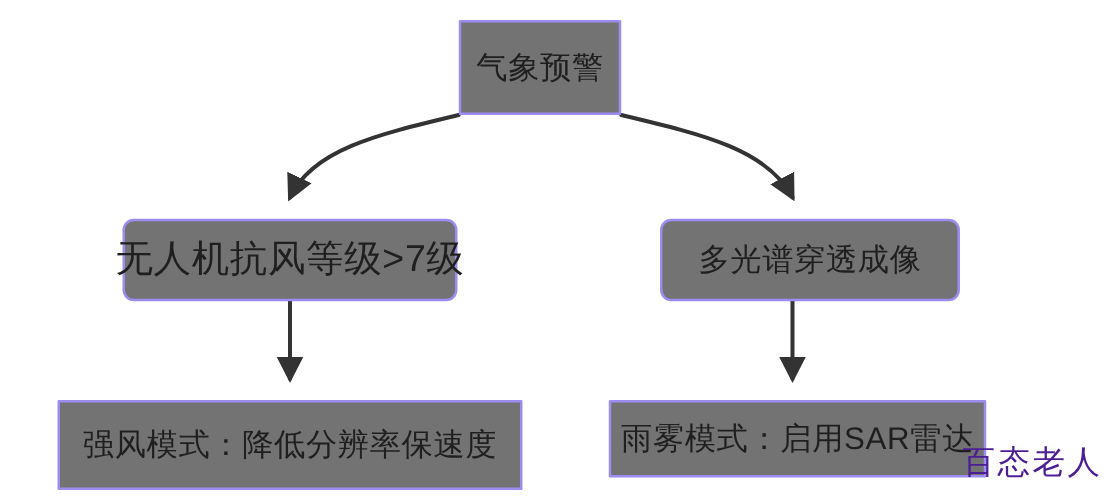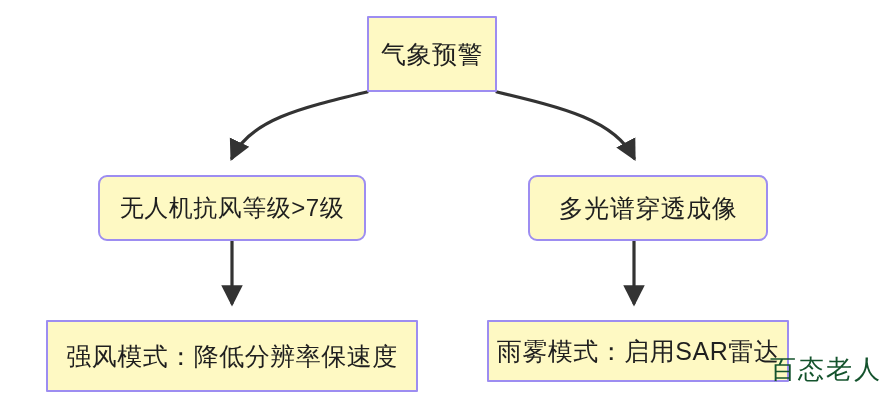--- a/index.html
+++ b/index.html
@@ -21,21 +21,21 @@
     position: absolute;
     left: 0;
     top: 0;
     width: 894px;
     height: 402px;
     pointer-events: none;
   }
   .node {
     position: absolute;
     box-sizing: border-box;
-    background: #fef9c3;
+    background: #737373;
     border: 2px solid #9D8DF1;
     display: flex;
     align-items: center;
     justify-content: center;
     color: #1f1f1f;
     white-space: nowrap;
     z-index: 2;
   }
   .node-label {
     display: block;
@@ -53,21 +53,21 @@
   #node-root .node-label { font-size: 25px; letter-spacing: 0.5px; }
 
   
   #node-wind-level {
     left: 98px;
     top: 175px;
     width: 268px;
     height: 66px;
     border-radius: 9px;
   }
-  #node-wind-level .node-label { font-size: 24px; letter-spacing: 0.5px; }
+  #node-wind-level .node-label { font-size: 30px; letter-spacing: 0.5px; }
 
   
   #node-multispectral {
     left: 528px;
     top: 175px;
     width: 240px;
     height: 66px;
     border-radius: 9px;
   }
   #node-multispectral .node-label { font-size: 25px; letter-spacing: 0.5px; }
@@ -91,21 +91,21 @@
     border-radius: 1px;
     justify-content: center;
   }
   #node-rain-fog-mode .node-label { font-size: 25px; letter-spacing: 0.5px; }
 
   #watermark {
     position: absolute;
     left: 770px;
     top: 352px;
     font-size: 26px;
-    color: #14532d;
+    color: #4c1d95;
     letter-spacing: 2px;
     white-space: nowrap;
     z-index: 3;
     font-family: "Liberation Serif", "DejaVu Serif", serif;
   }
 </style>
 </head>
 <body>
 
 <div id="canvas">

